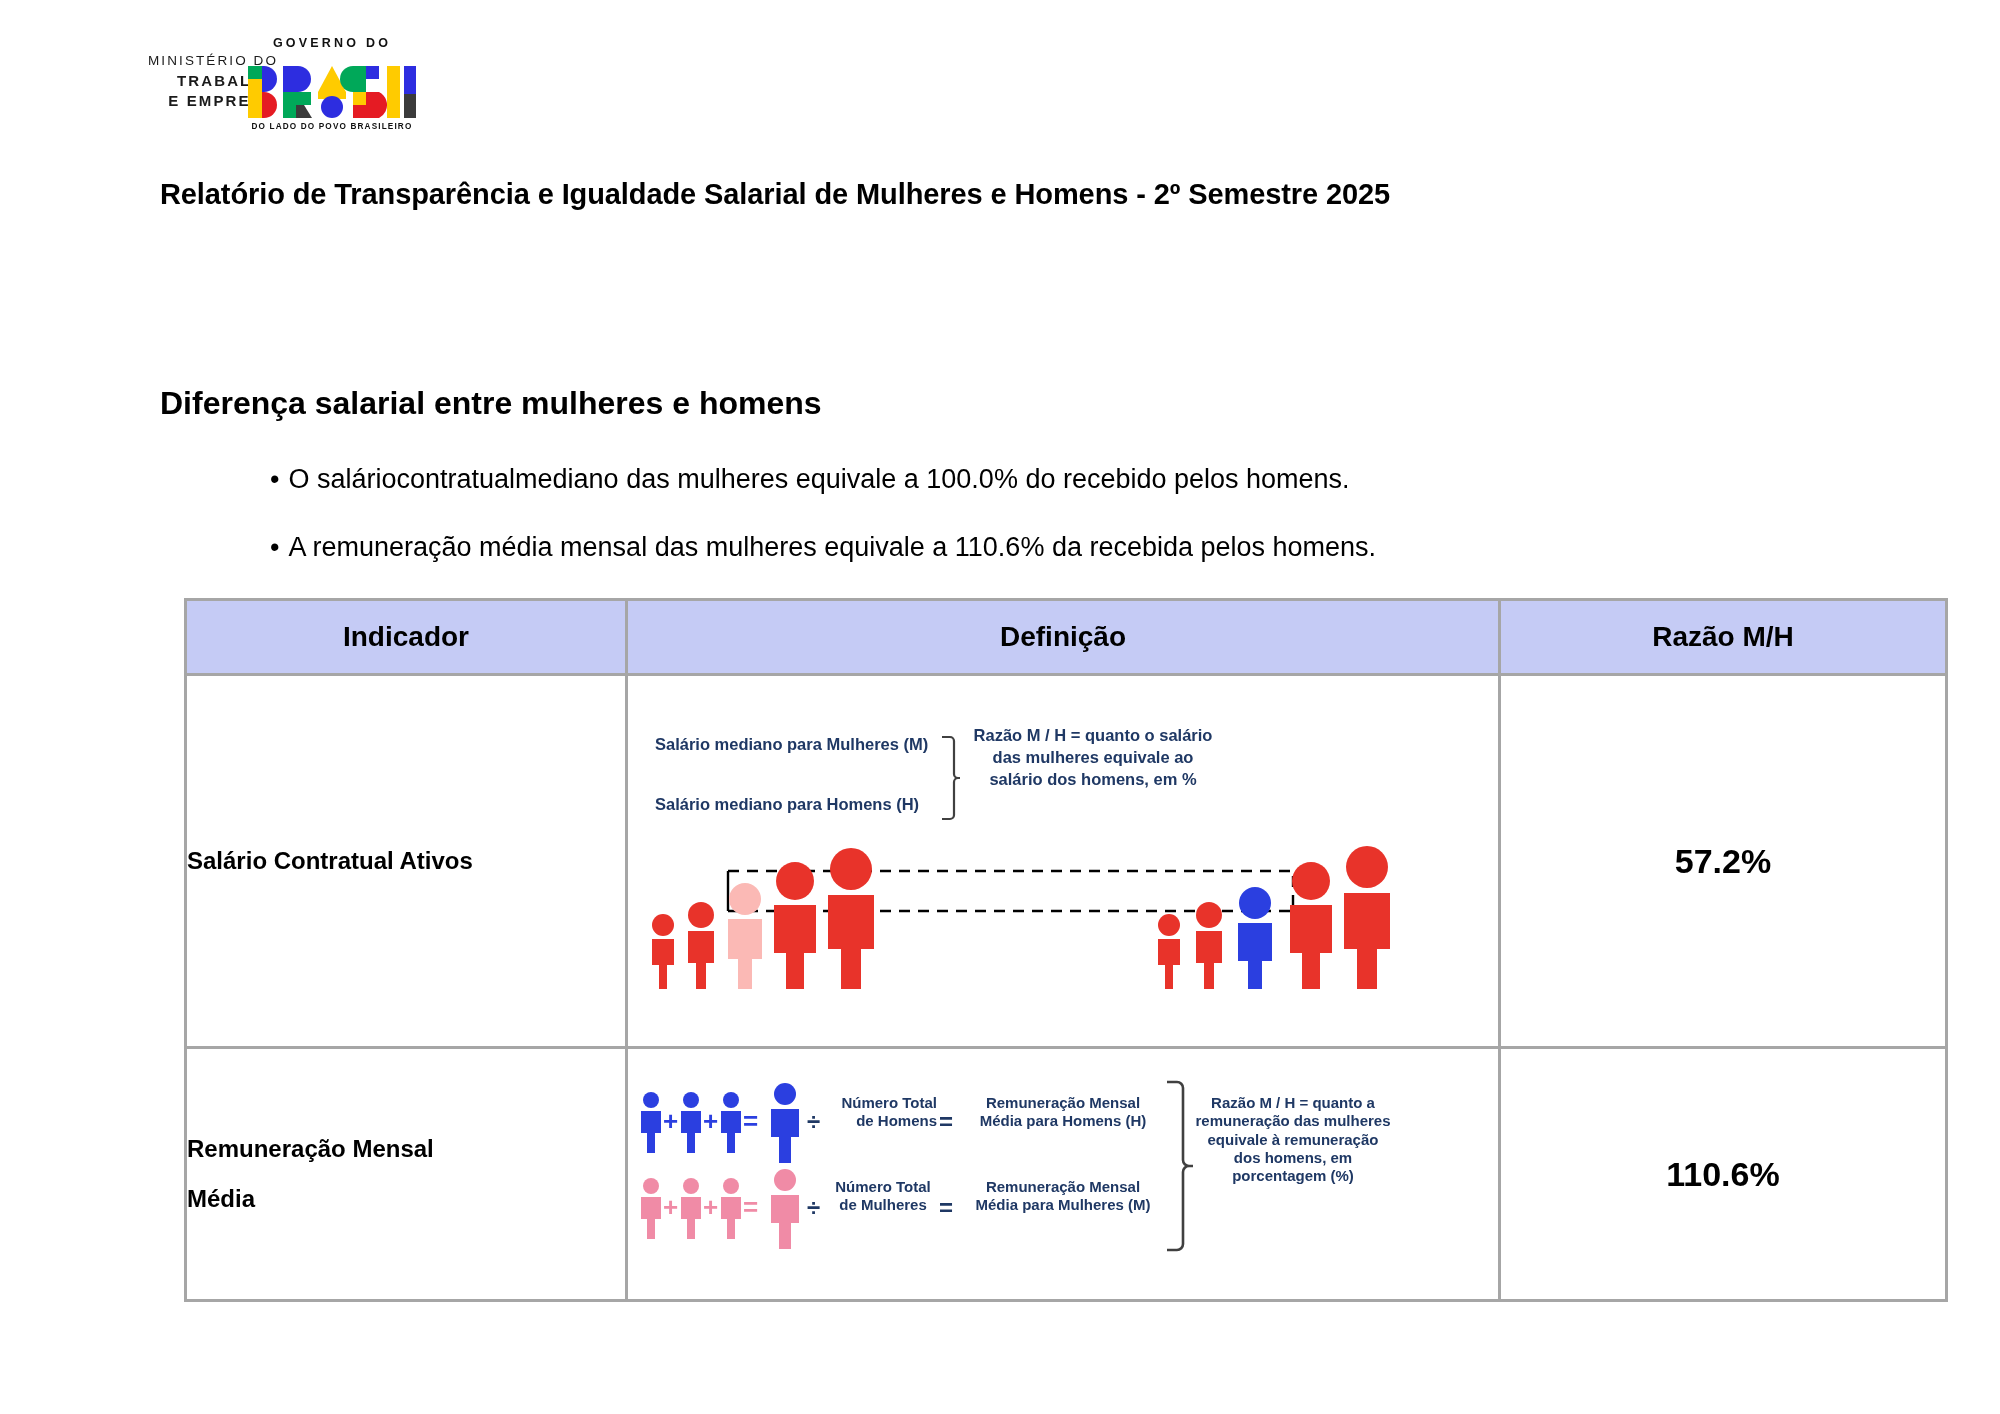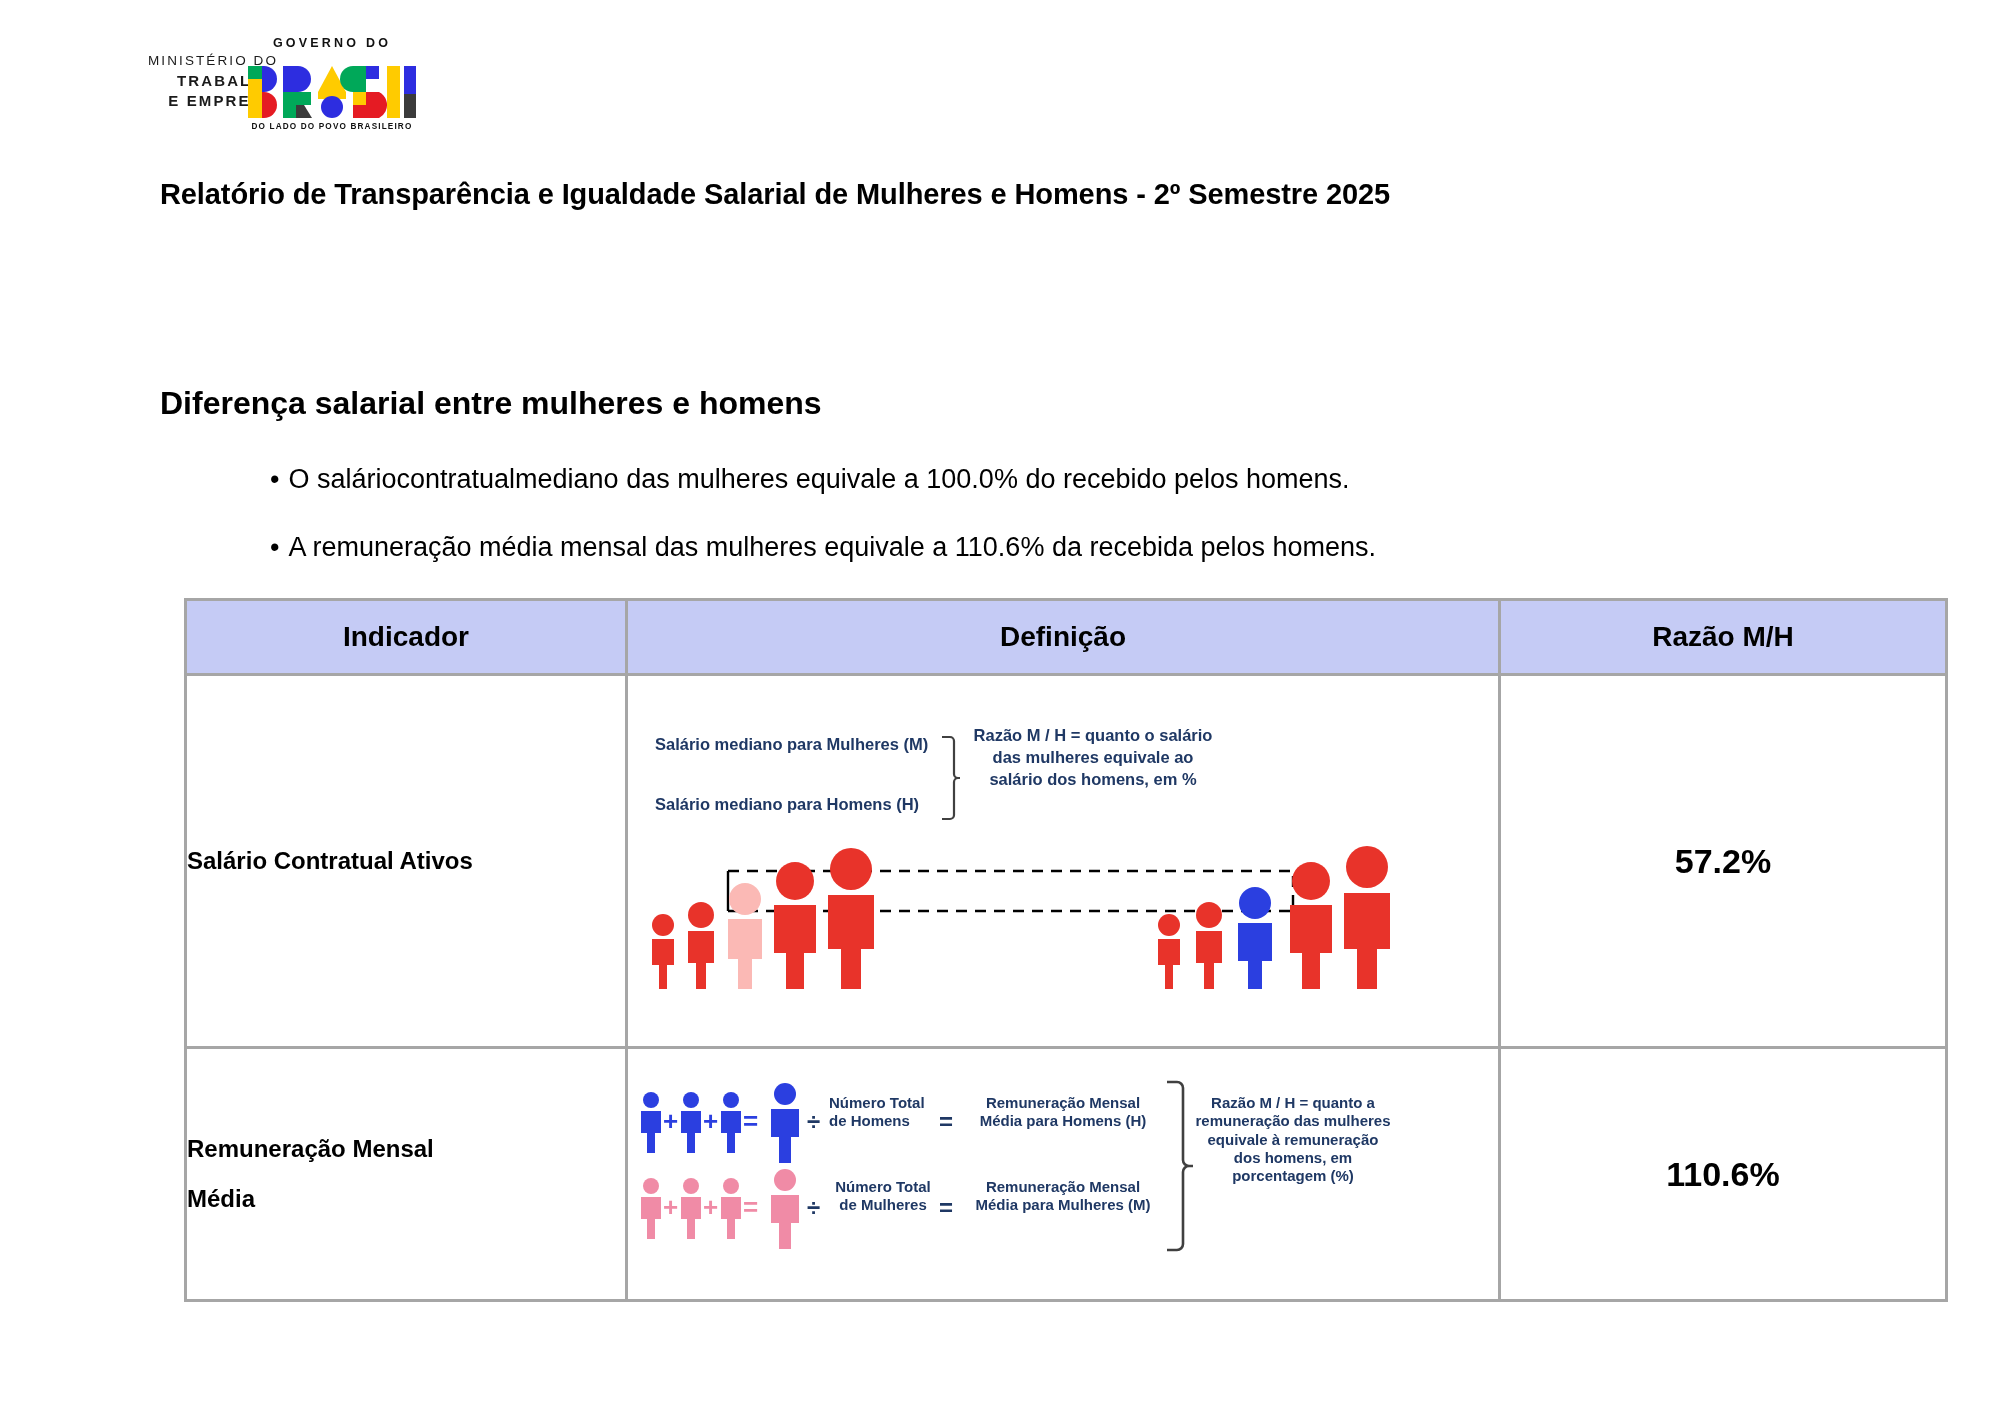--- a/index.html
+++ b/index.html
@@ -214,21 +214,21 @@
   }
   .d2-svg { position: absolute; left: 0; top: 0; }
   .d2-text {
     position: absolute;
     font-size: 15px;
     font-weight: 700;
     color: #1f3864;
     line-height: 1.22;
     text-align: center;
   }
-  .d2-num-h  { left: 196px; top: 20px;  width: 108px; text-align: left; }
+  .d2-num-h  { left: 196px; top: 20px;  width: 108px; text-align: right; }
   .d2-rem-h  { left: 330px; top: 20px;  width: 200px; }
   .d2-num-m  { left: 196px; top: 104px; width: 108px; text-align: center; }
   .d2-rem-m  { left: 330px; top: 104px; width: 200px; }
   .d2-right  { left: 560px; top: 20px;  width: 200px; }
 </style>
 </head>
 <body>
 
 <div class="logo-band">
 

